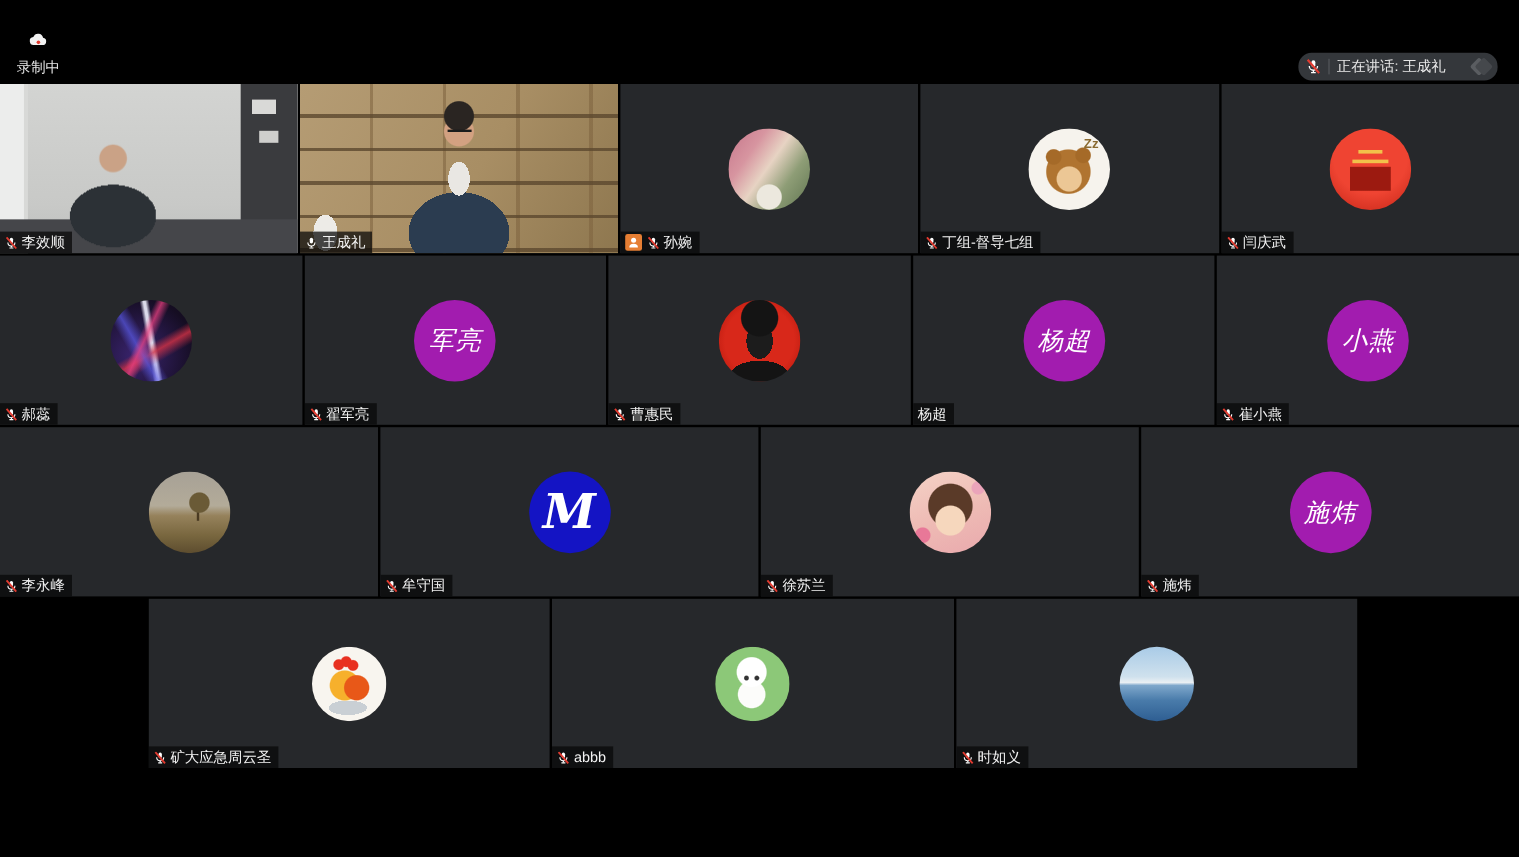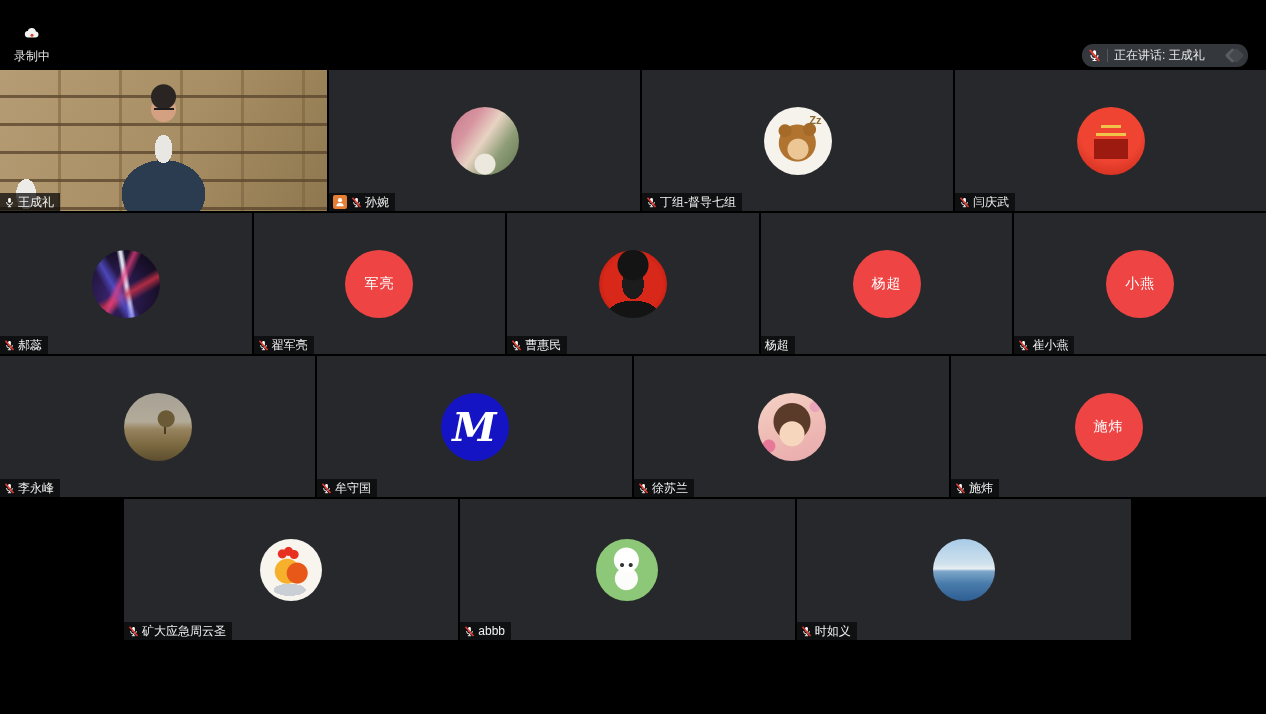--- a/index.html
+++ b/index.html
@@ -33,21 +33,21 @@
        background:rgba(8,8,8,.74);padding:2px 6px 2px 4px;font-size:12px;
        line-height:14px;color:#f2f2f2;max-width:96%;white-space:nowrap;}
   .tag svg{display:block;flex:none;}
   .badge{flex:none;width:14px;height:14px;border-radius:2px;background:#e67e33;
          display:flex;align-items:center;justify-content:center;margin-right:1px;}
 
   
   .av{width:68px;height:68px;border-radius:50%;position:relative;overflow:hidden;
       display:flex;align-items:center;justify-content:center;flex:none;}
   .av-sm{width:62px;height:62px;}
-  .av-blue{background:#ef4444;color:#fff;font-size:14px;letter-spacing:1px;}
+  .av-blue{background:#a21caf;color:#fff;font-size:21px;letter-spacing:1px;font-style:italic;}
   .av-m{background:#1414c4;color:#fff;font-family:"DejaVu Serif","Liberation Serif",serif;
         font-style:italic;font-weight:bold;font-size:40px;}
   .zz{position:absolute;top:7px;right:10px;font-size:11px;font-weight:bold;color:#8a6a30;}
 
   .ph-sunwan{background:
     radial-gradient(circle at 50% 84%,#ece8de 0 10px,transparent 11px),
     linear-gradient(125deg,#c5758a 0%,#d795a0 28%,#e7d3c3 48%,#8e9d76 70%,#5f7450 100%);}
   .ph-bear{background:
     radial-gradient(circle at 50% 62%,#ecc795 0 10px,transparent 11px),
     radial-gradient(circle at 31% 35%,#a56a28 0 6px,transparent 7px),
@@ -163,20 +163,29 @@
       </svg>
     <div class="vdiv"></div>
     <span class="txt">正在讲话: 王成礼</span>
     <div class="logo">
         <i class="d1"></i>
         <i class="d2"></i>
       </div>
   </div>
 
   <div class="vrow r1">
+    <div class="tile">
+      <div class="video video-li"></div>
+      <div class="tag">
+        <svg width="11" height="11">
+            <use href="#ic-mic-off"></use>
+          </svg>
+        <span>李效顺</span>
+      </div>
+    </div>
     <div class="tile speaking">
       <div class="video video-wang"></div>
       <div class="tag">
         <svg width="11" height="11">
             <use href="#ic-mic-on"></use>
           </svg>
         <span>王成礼</span>
       </div>
     </div>
     <div class="tile">

